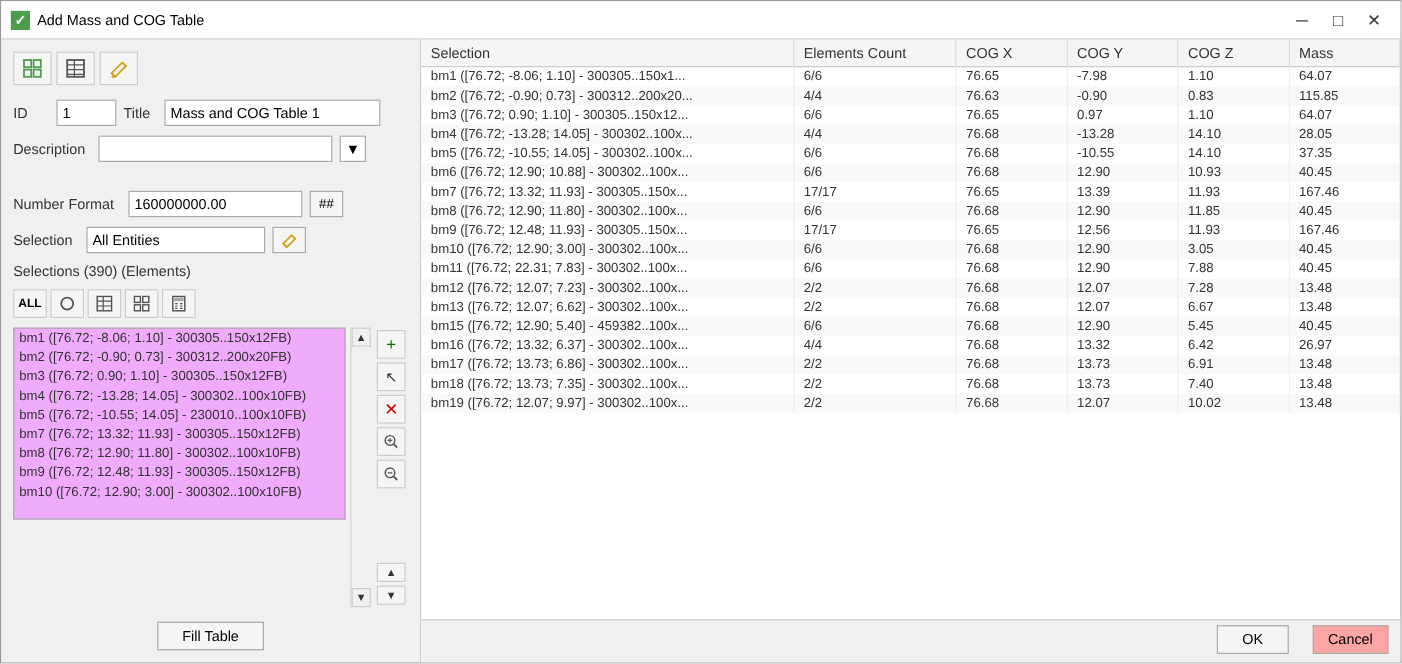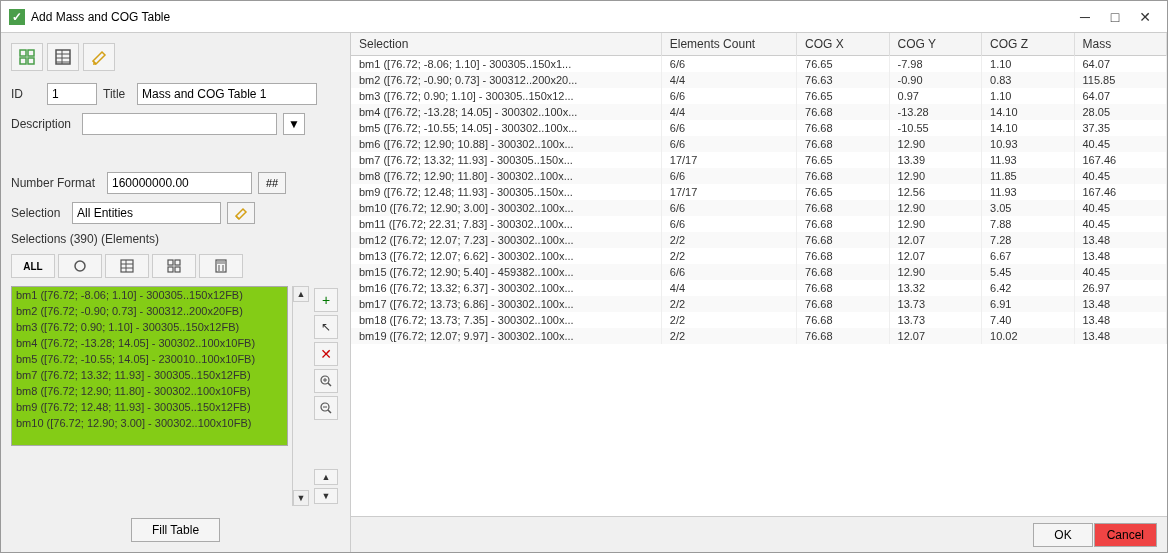--- a/index.html
+++ b/index.html
@@ -14,47 +14,47 @@
     .content { display: flex; flex: 1; overflow: hidden; }
     .left-panel { width: 350px; padding: 10px; display: flex; flex-direction: column; gap: 8px; border-right: 1px solid #ccc; background: #f0f0f0; }
     .toolbar-row { display: flex; gap: 4px; margin-bottom: 4px; }
     .toolbar-btn { width: 32px; height: 28px; border: 1px solid #ccc; background: #f5f5f5; cursor: pointer; display: flex; align-items: center; justify-content: center; }
     .form-row { display: flex; align-items: center; gap: 6px; }
     .form-label { font-size: 12px; color: #333; min-width: 30px; }
     .form-input { border: 1px solid #aaa; background: white; height: 22px; padding: 0 4px; font-size: 12px; }
     .form-input.small { width: 50px; }
     .form-input.large { width: 190px; }
     .dropdown-btn { width: 22px; height: 22px; border: 1px solid #aaa; background: white; cursor: pointer; display: flex; align-items: center; justify-content: center; }
-    .number-format-row { display: flex; align-items: center; gap: 6px; margin-top: 13px; }
+    .number-format-row { display: flex; align-items: center; gap: 6px; }
     .hash-btn { width: 28px; height: 22px; border: 1px solid #aaa; background: #f5f5f5; cursor: pointer; font-size: 11px; display: flex; align-items: center; justify-content: center; }
     .selection-row { display: flex; align-items: center; gap: 6px; }
     .pencil-btn { width: 28px; height: 22px; border: 1px solid #aaa; background: #f5f5f5; cursor: pointer; display: flex; align-items: center; justify-content: center; }
     .selections-header { font-size: 12px; color: #333; }
     .icon-row { display: flex; gap: 3px; }
-    .icon-btn { width: 44px; height: 24px; border: 1px solid #ccc; background: #f5f5f5; cursor: pointer; display: flex; align-items: center; justify-content: center; font-size: 11px; }
-    .list-area { flex: 1; border: 1px solid #aaa; background: #84cc16; overflow-y: auto; position: relative; display: flex; }
+    .icon-btn { width: 28px; height: 24px; border: 1px solid #ccc; background: #f5f5f5; cursor: pointer; display: flex; align-items: center; justify-content: center; font-size: 11px; }
+    .list-area { flex: 1; border: 1px solid #aaa; background: #f0abfc; overflow-y: auto; position: relative; display: flex; }
     .list-content { flex: 1; overflow-y: auto; }
     .list-item { padding: 2px 4px; font-size: 11px; color: #333; cursor: pointer; white-space: nowrap; }
     .list-scrollbar { width: 16px; background: #f0f0f0; border-left: 1px solid #ccc; display: flex; flex-direction: column; }
     .list-side-btns { display: flex; flex-direction: column; gap: 2px; padding: 2px; }
     .side-btn { width: 24px; height: 22px; border: 1px solid #ccc; background: #f5f5f5; cursor: pointer; display: flex; align-items: center; justify-content: center; font-size: 12px; color: #333; }
     .side-btn.red { color: #cc0000; }
     .list-with-buttons { display: flex; gap: 4px; flex: 1; }
     .bottom-row { display: flex; justify-content: center; padding-top: 4px; }
     .fill-table-btn { padding: 4px 20px; border: 1px solid #aaa; background: #f5f5f5; cursor: pointer; font-size: 12px; }
     .right-panel { flex: 1; display: flex; flex-direction: column; background: white; }
     .table-container { flex: 1; overflow: auto; }
     table { width: 100%; border-collapse: collapse; }
     thead tr { background: #f5f5f5; border-bottom: 1px solid #ccc; }
     th { padding: 4px 8px; text-align: left; font-size: 12px; font-weight: normal; color: #333; border-right: 1px solid #ddd; white-space: nowrap; }
     td { padding: 2px 8px; font-size: 11px; color: #333; border-right: 1px solid #eee; white-space: nowrap; }
     tr:nth-child(even) { background: #f9f9f9; }
-    .bottom-bar { height: 36px; background: #f0f0f0; border-top: 1px solid #ccc; display: flex; align-items: center; justify-content: flex-end; padding: 16px 10px; gap: 1px; }
+    .bottom-bar { height: 36px; background: #f0f0f0; border-top: 1px solid #ccc; display: flex; align-items: flex-start; justify-content: flex-end; padding: 4px 10px; gap: 20px; }
     .ok-btn { padding: 4px 20px; border: 1px solid #aaa; background: #f5f5f5; cursor: pointer; font-size: 12px; }
-    .cancel-btn { padding: 4px 12px; border: 1px solid #aaa; background: #ef4444; cursor: pointer; font-size: 12px; }
+    .cancel-btn { padding: 4px 12px; border: 1px solid #aaa; background: #fca5a5; cursor: pointer; font-size: 12px; }
     .col-selection { width: 200px; }
     .col-count { width: 90px; }
     .col-cogx { width: 70px; }
     .col-cogy { width: 70px; }
     .col-cogz { width: 70px; }
     .col-mass { width: 70px; }
   </style>
 </head>
 <body>
 

